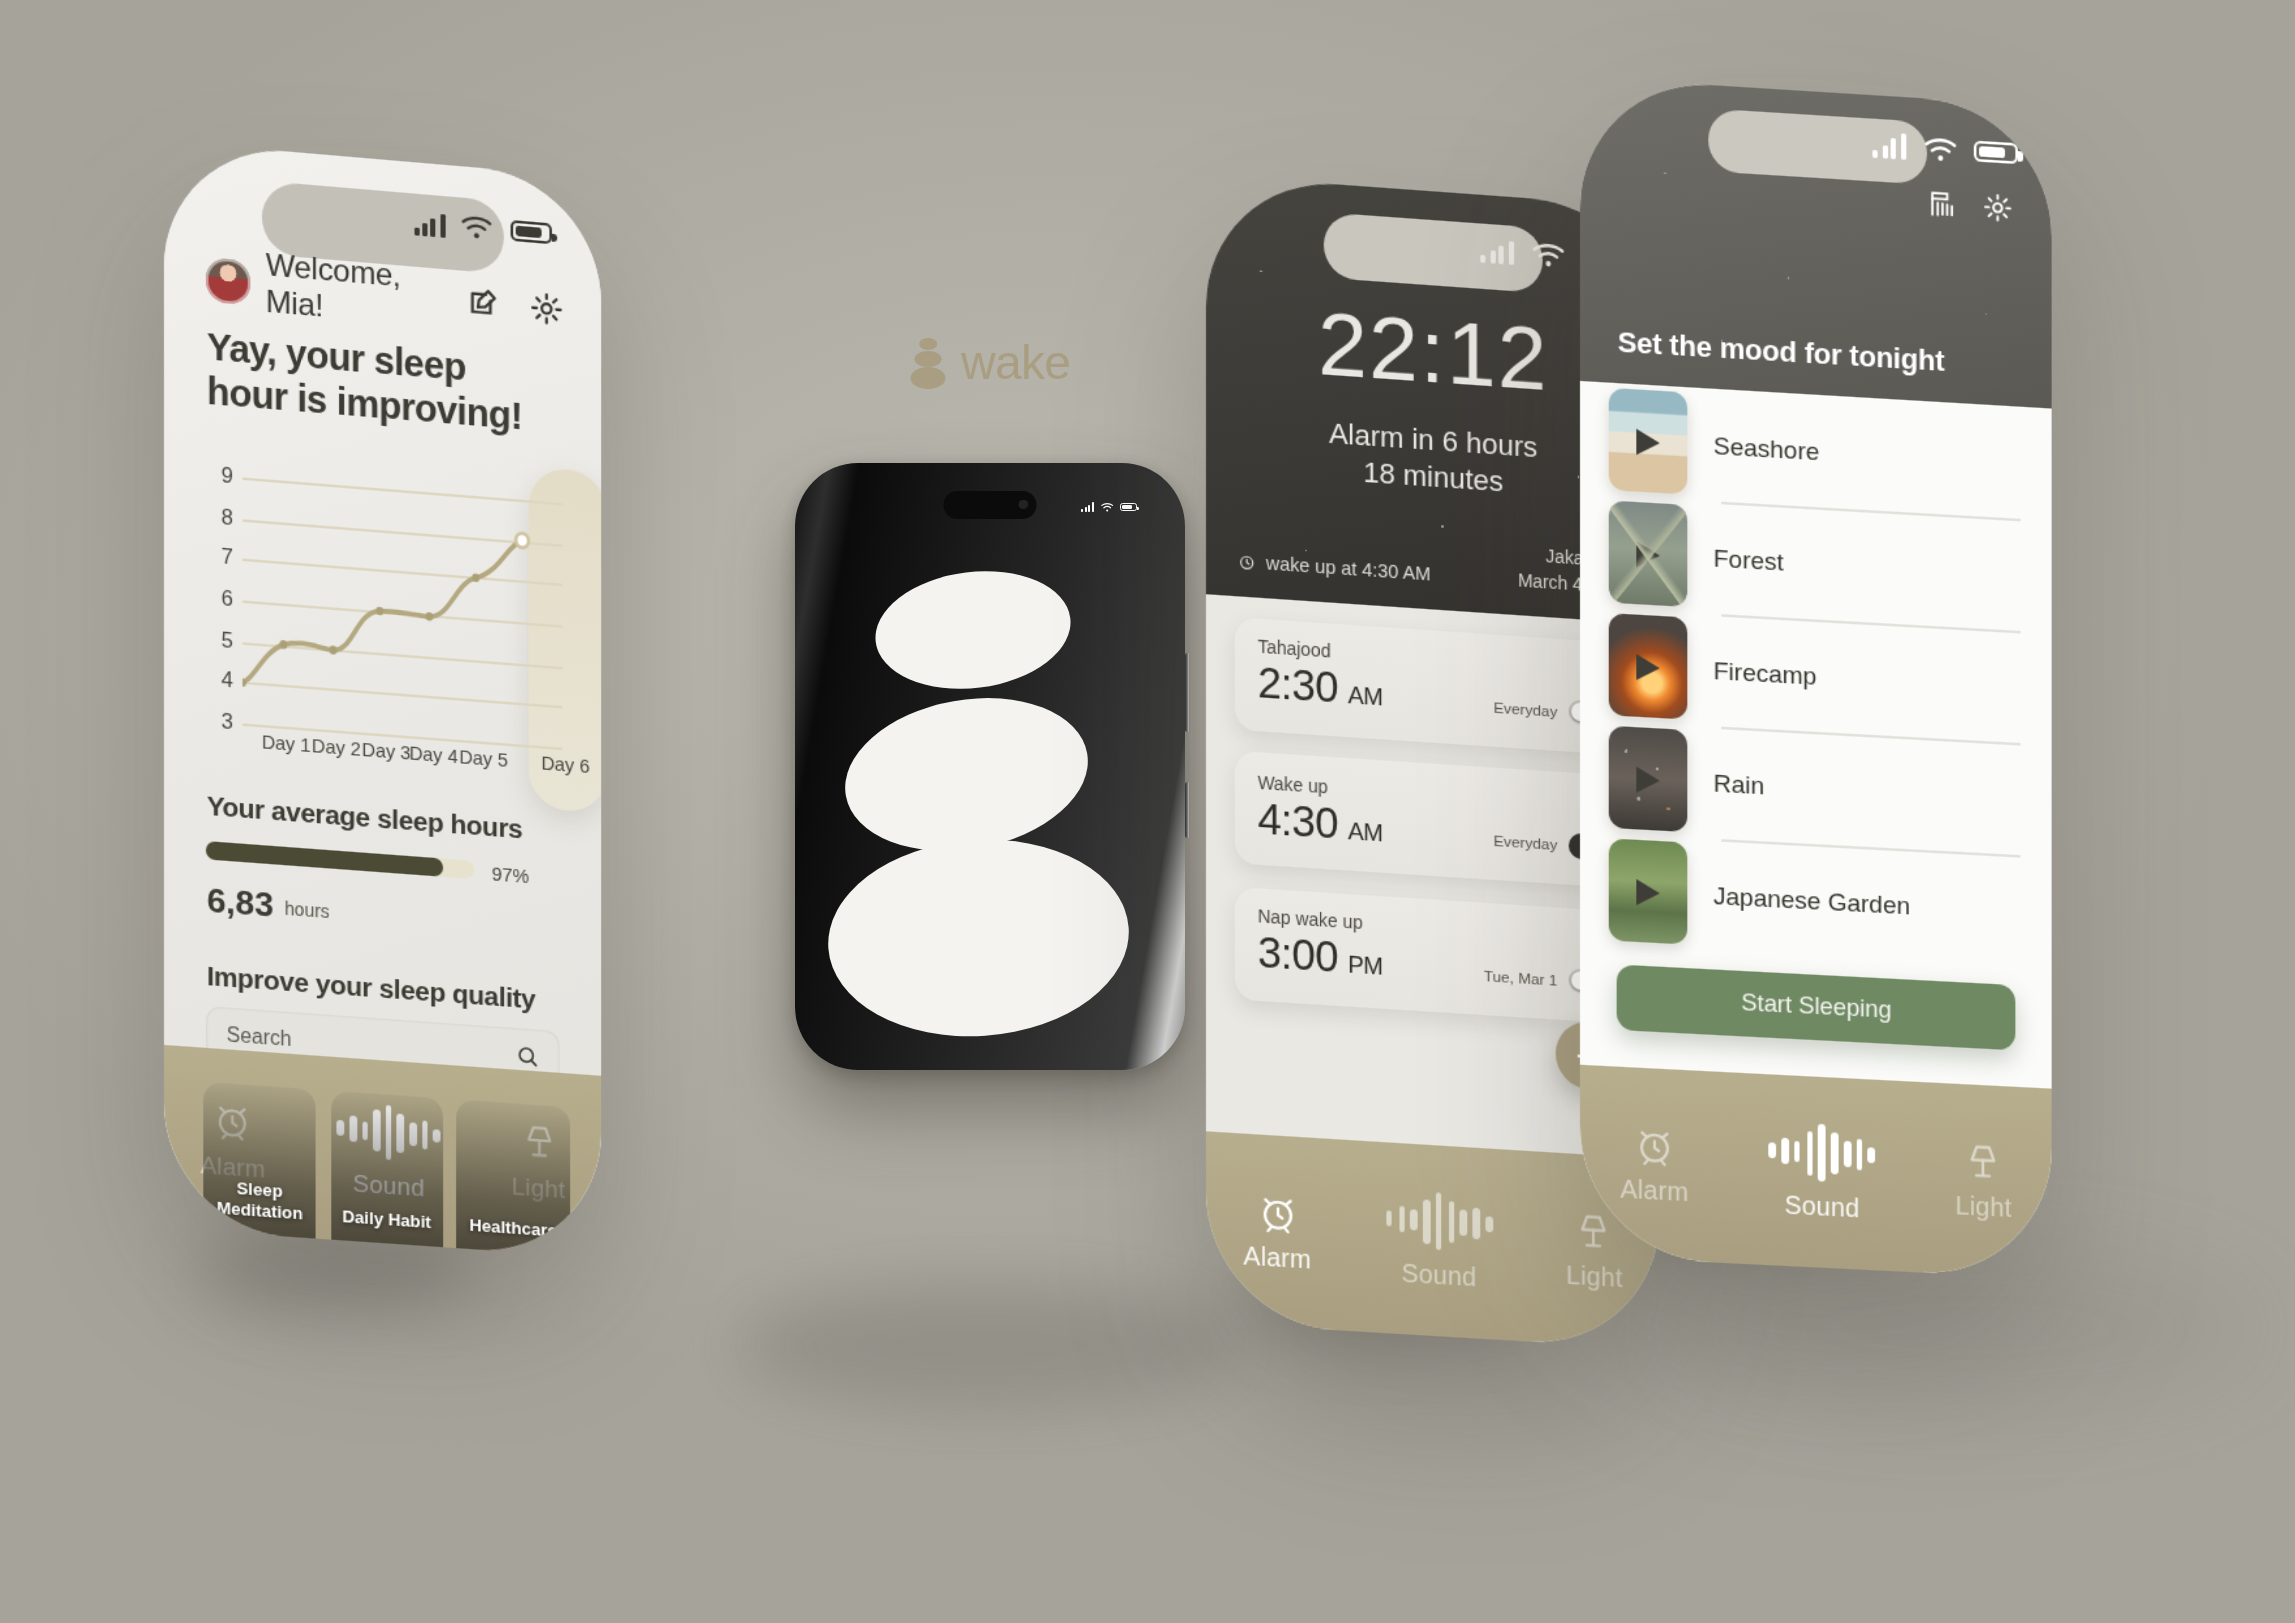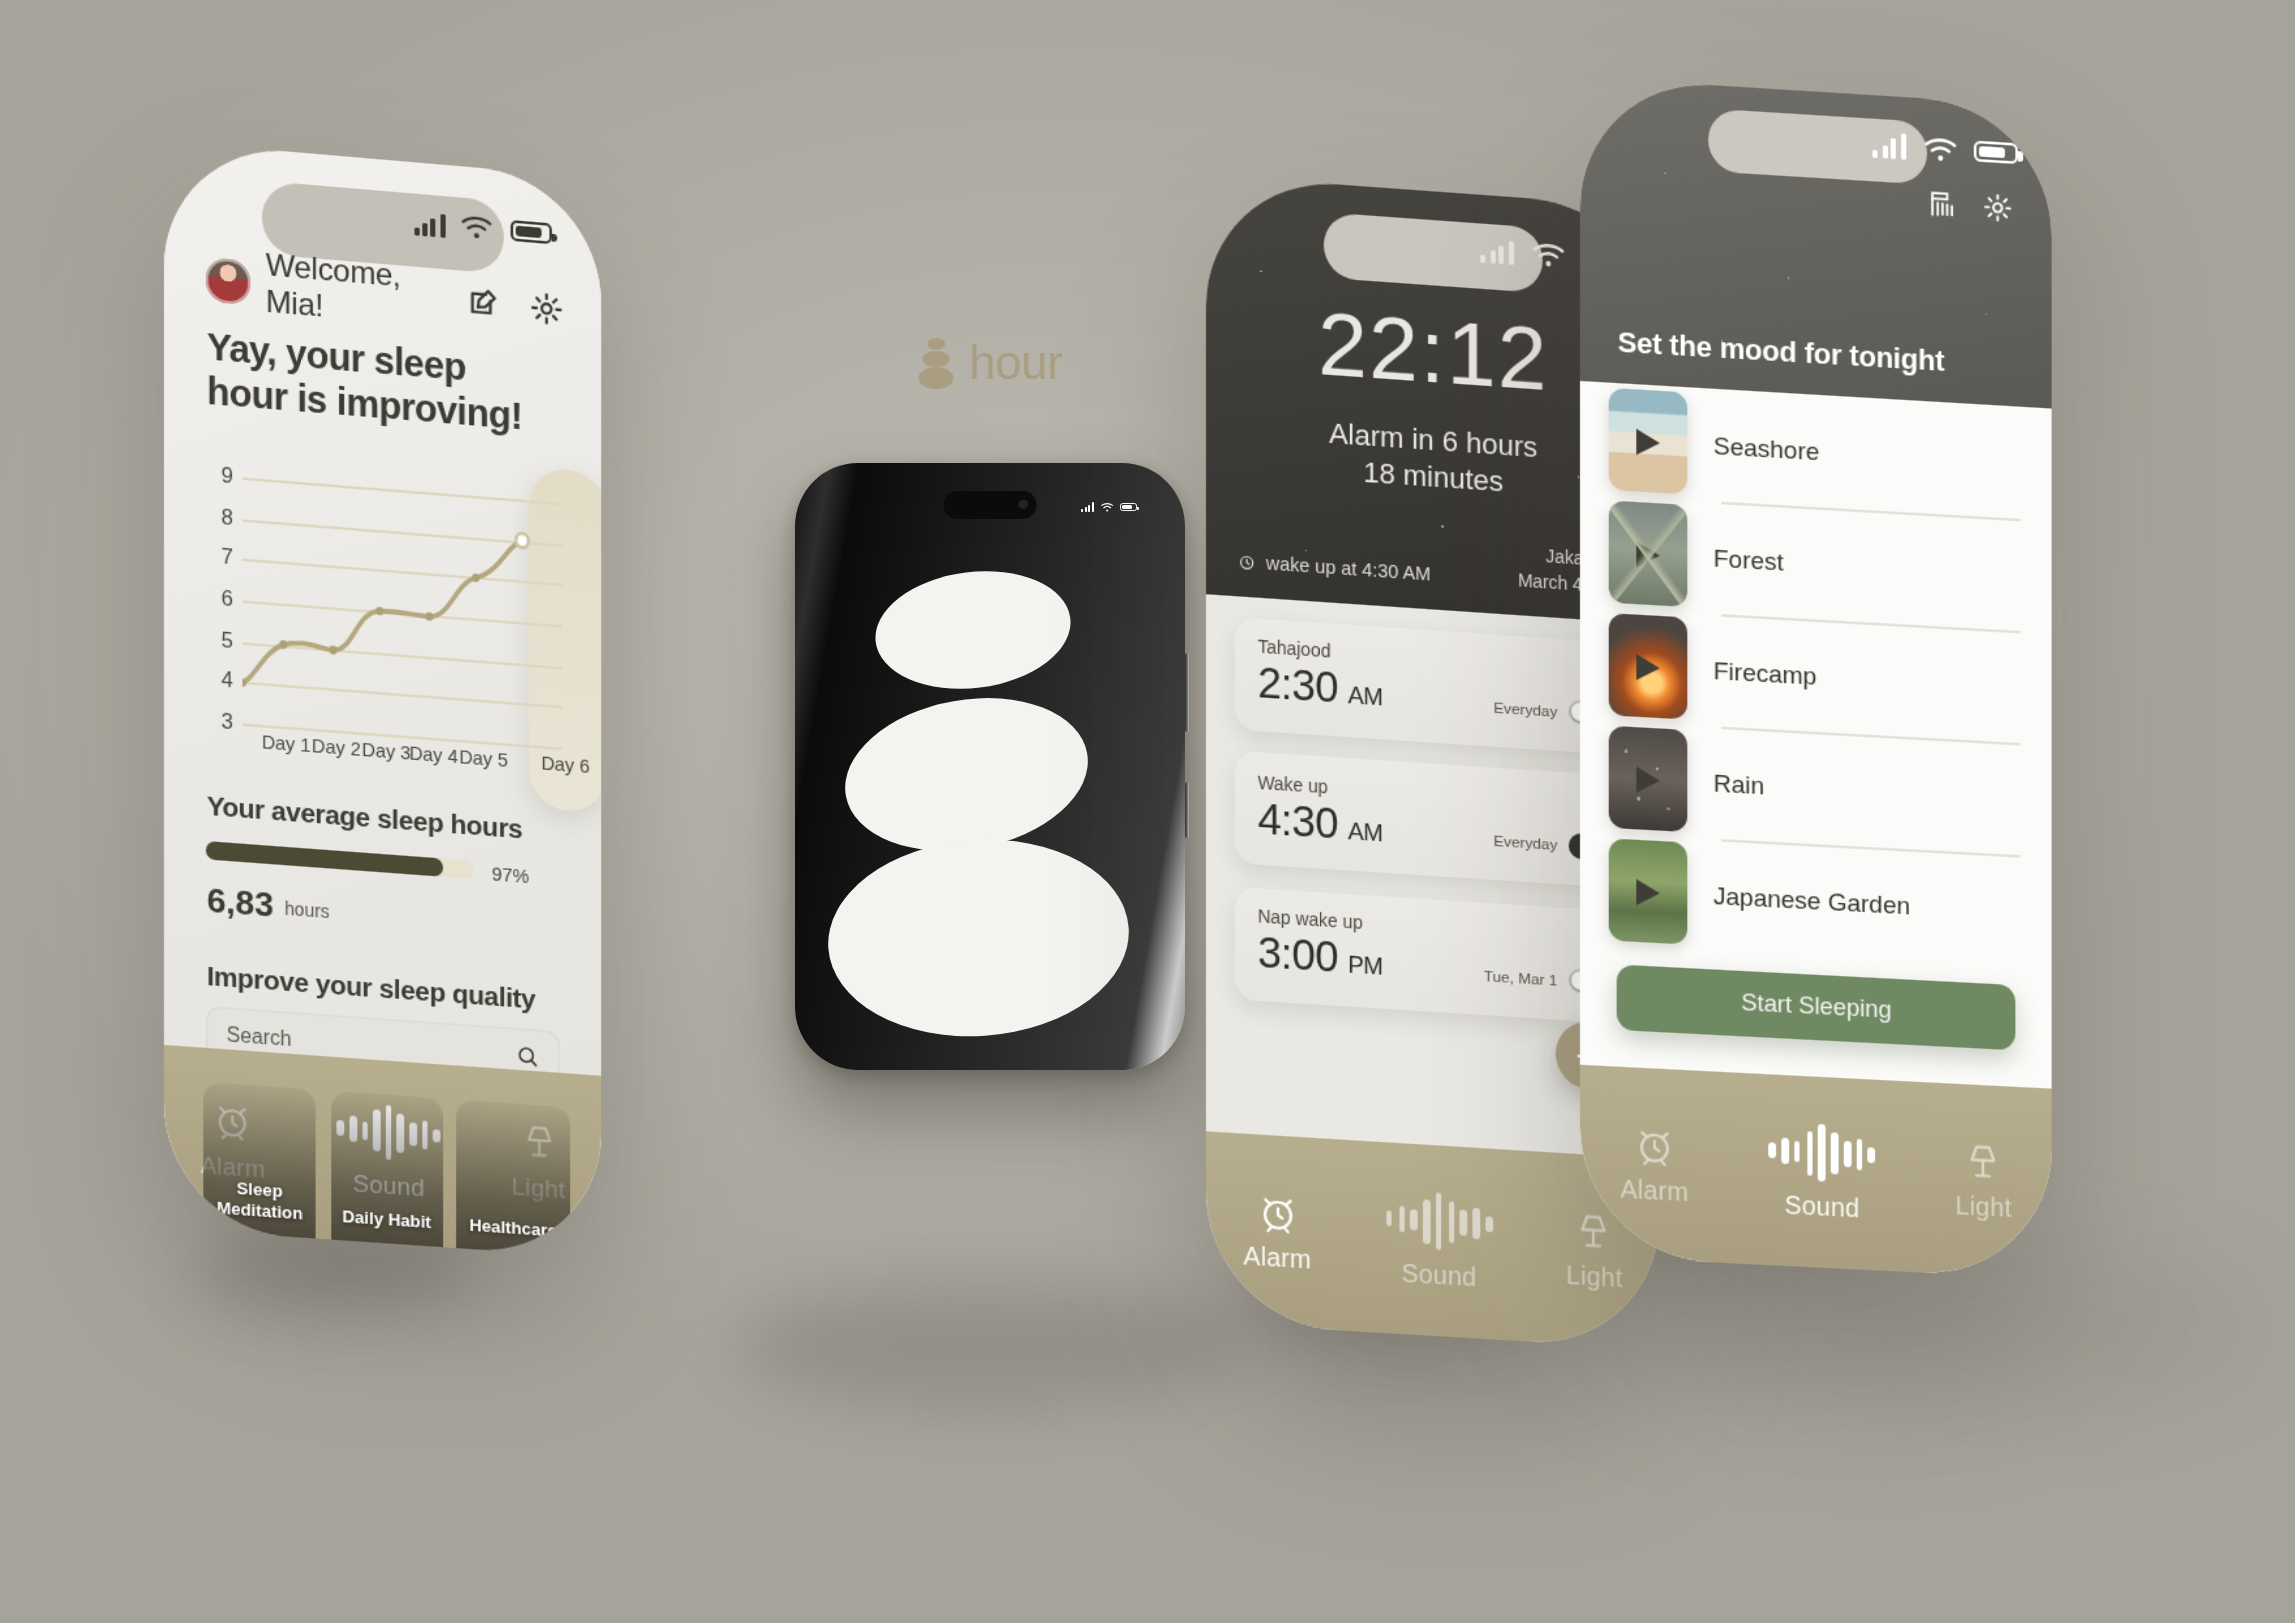--- a/index.html
+++ b/index.html
@@ -588,21 +588,21 @@
       <span class="pebble peb-1"></span>
       <span class="pebble peb-2"></span>
       <span class="pebble peb-3"></span>
 
       <div class="p2-logo">
         <span class="cairn">
           <span class="s1"></span>
             <span class="s2"></span>
             <span class="s3"></span>
         </span>
-        <span class="p2-word">hour</span>
+        <span class="p2-word">wake</span>
       </div>
     </div>
   </div>
 
   <div id="phone3-wrap" style="transform-origin: left top; left: 1206px; top: 175px; transform: scale(2.62) matrix3d(1, 0.072, 0, 3e-05, 0, 1, 0, 0, 0, 0, 1, 0, 0, 0, 0, 1);">
   <div class="phone" id="phone3">
     <div class="screen">
       <div class="p3-hero">
         <span class="stars"></span>
         <div class="p3-notch"></div>

